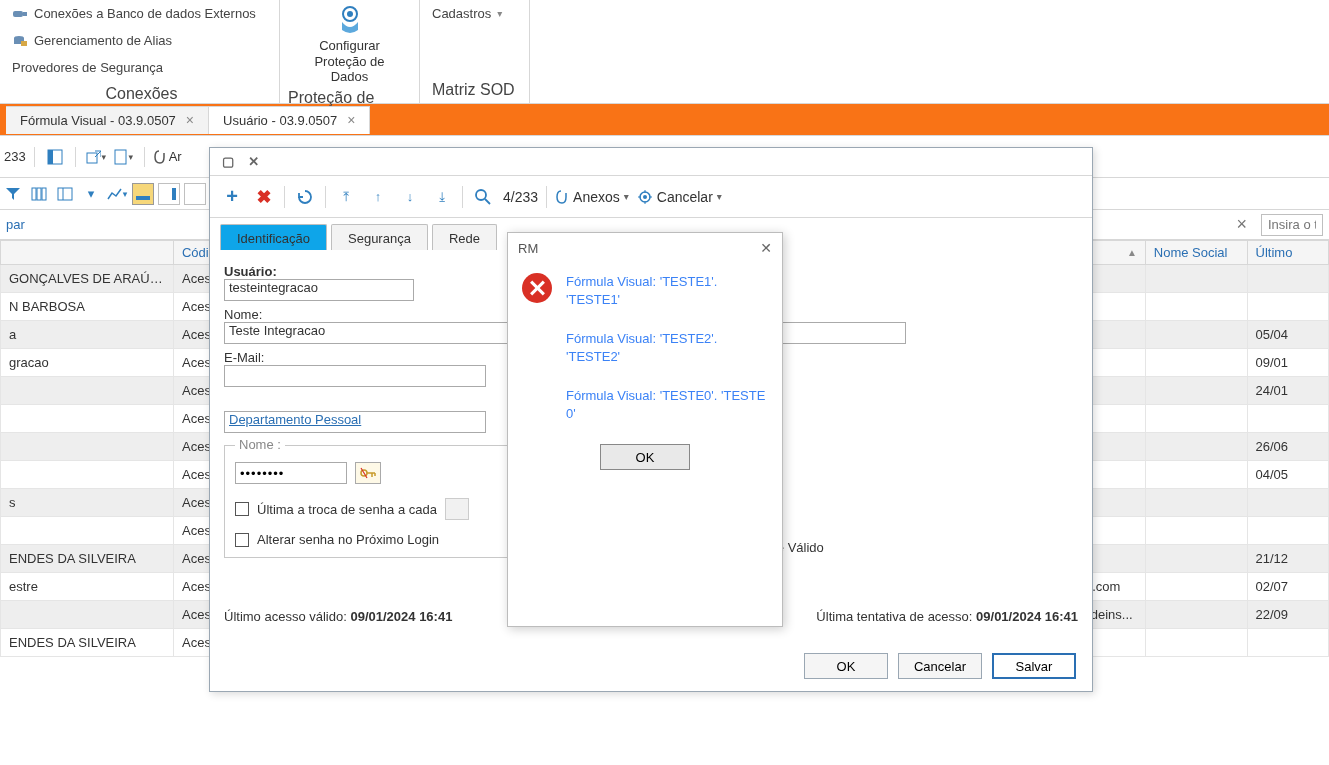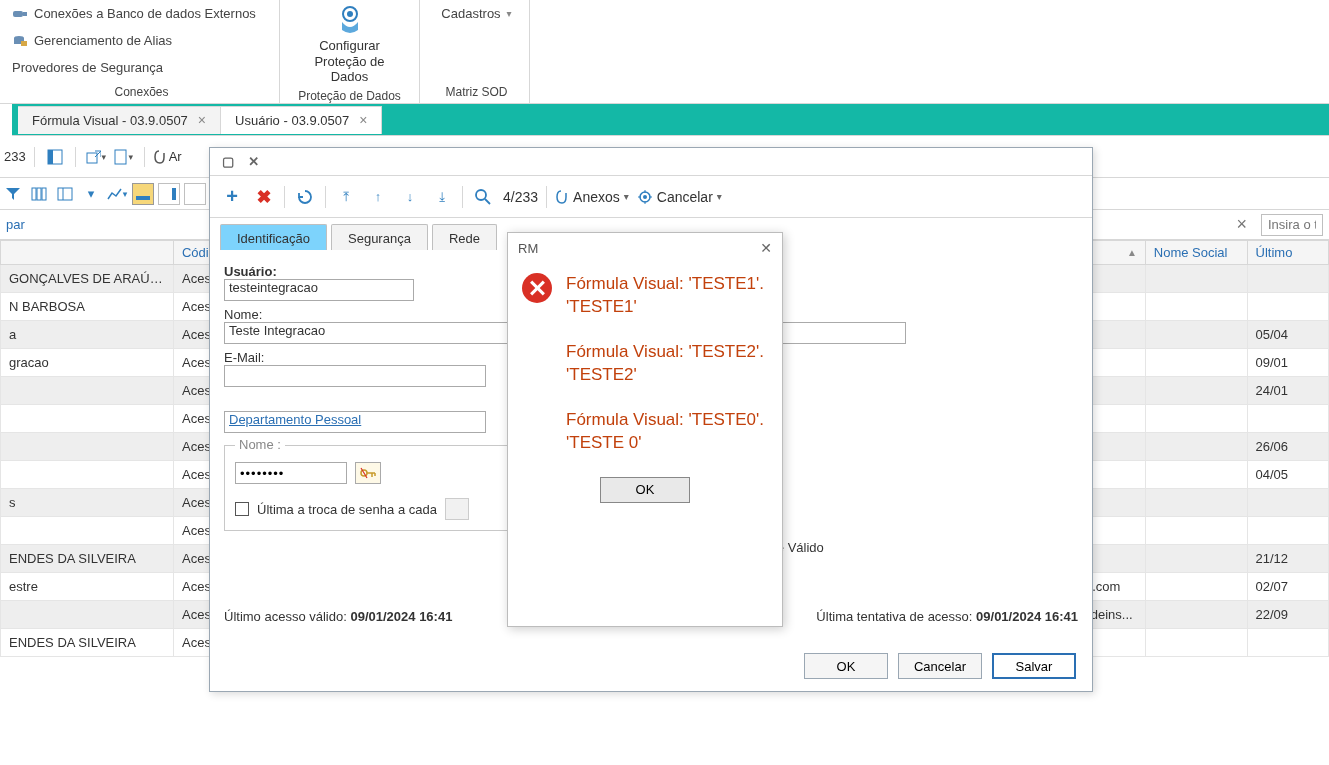--- a/index.html
+++ b/index.html
@@ -4,30 +4,30 @@
 <style>
 * { box-sizing: border-box; margin: 0; padding: 0; font-family: "Segoe UI", Tahoma, sans-serif; }
 body { background: #fff; font-size: 13px; color: #333; overflow: hidden; width: 1329px; height: 765px; position: relative; }
 
 
 .ribbon { height: 104px; background: #fff; border-bottom: 1px solid #d7d7d7; display: flex; align-items: flex-start; padding-top: 0; }
 .ribbon-group { display: flex; flex-direction: column; align-items: center; border-right: 1px solid #d7d7d7; height: 100%; padding: 0 8px; }
 .ribbon-group.first { width: 280px; align-items: flex-start; padding-left: 12px; }
 .ribbon-link { font-size: 13px; color: #444; padding: 6px 0; display: flex; align-items: center; gap: 6px; cursor: pointer; }
 .ribbon-link .ico { width: 16px; height: 14px; display: inline-block; }
-.ribbon-group-label { font-size: 12px; color: #444; padding: 4px 0; }
+.ribbon-group-label { font-size: 16px; color: #444; padding: 4px 0; }
 .ribbon-big { display: flex; flex-direction: column; align-items: center; justify-content: flex-start; gap: 2px; padding: 4px 12px 0; cursor: pointer; }
 .ribbon-big .big-ico { width: 36px; height: 32px; display: flex; align-items: center; justify-content: center; }
 .ribbon-big .lbl { font-size: 13px; text-align: center; line-height: 1.2; }
 .ribbon-group.protecao { width: 140px; }
-.ribbon-group.cad { width: 110px; align-items: center; padding-left: 12px; }
+.ribbon-group.cad { width: 110px; align-items: flex-start; padding-left: 12px; }
 .ribbon-group.cad .ribbon-link { padding-top: 6px; }
 
 
-.doc-tabs { height: 32px; display: flex; align-items: center; border-bottom: 1px solid #d7d7d7; background: #14b8a6; padding-left: 6px; margin-left: 12px; }
+.doc-tabs { height: 32px; display: flex; align-items: center; border-bottom: 1px solid #d7d7d7; background: #f97316; padding-left: 6px; }
 .doc-tab { padding: 6px 14px; font-size: 13px; color: #333; border-right: 1px solid #d7d7d7; border-top: 1px solid #d7d7d7; display: flex; align-items: center; gap: 10px; background: #f3f3f3; cursor: pointer; }
 .doc-tab.active { background: #fff; }
 .doc-tab .close { color: #888; font-size: 14px; line-height: 1; }
 
 
 .grid-toolbar { height: 42px; display: flex; align-items: center; padding-left: 4px; gap: 4px; border-bottom: 1px solid #d7d7d7; }
 .grid-toolbar .tb-btn { width: 24px; height: 24px; display: inline-flex; align-items: center; justify-content: center; color: #2f7fbf; cursor: pointer; }
 .grid-toolbar .sep { width: 1px; height: 20px; background: #d7d7d7; margin: 0 4px; }
 
 
@@ -59,21 +59,21 @@
 .child-titlebar .tbtns span { cursor: pointer; padding: 2px 4px; }
 
 .child-toolbar { height: 42px; display: flex; align-items: center; gap: 8px; padding: 0 10px; border-bottom: 1px solid #d7d7d7; }
 .ct-btn { width: 24px; height: 24px; display: inline-flex; align-items: center; justify-content: center; cursor: pointer; }
 .ct-sep { width: 1px; height: 22px; background: #d7d7d7; }
 .ct-counter { color: #333; font-size: 14px; }
 .ct-text { color: #333; font-size: 14px; display: flex; align-items: center; gap: 4px; cursor: pointer; }
 
 .child-tabs { display: flex; gap: 4px; padding: 6px 10px 0; }
 .child-tab { padding: 6px 16px 4px; border: 1px solid #bfbfbf; border-bottom: none; font-size: 13px; background: #f3f3f3; cursor: pointer; border-radius: 2px 2px 0 0; }
-.child-tab.active { background: #7dd3fc; }
+.child-tab.active { background: #0ea5e9; }
 
 .child-body { padding: 10px 14px; position: relative; height: 380px; }
 .field-label { font-size: 13px; color: #333; margin-top: 4px; }
 .field-label.bold { font-weight: bold; }
 .field-input { border: 1px solid #aaa; height: 22px; padding: 0 4px; font-size: 13px; display: inline-block; background: #fff; }
 .codigo-link { color: #2a6fb3; text-decoration: underline; }
 
 .senha-box { border: 1px solid #c8c8c8; padding: 10px 10px 10px 10px; margin-top: 12px; width: 370px; position: relative; }
 .senha-box .legend { position: absolute; top: -9px; left: 10px; background: #fff; padding: 0 4px; font-size: 13px; color: #888; }
 .senha-row { display: flex; align-items: center; gap: 8px; margin-top: 6px; }
@@ -95,21 +95,21 @@
 
 .msgbox { position: absolute; left: 507px; top: 232px; width: 276px; height: 395px; background: #fff; border: 1px solid #bcbcbc; box-shadow: 2px 2px 10px rgba(0,0,0,.2); }
 .msg-title { height: 30px; display: flex; align-items: center; justify-content: space-between; padding: 0 10px; font-size: 13px; color: #555; }
 .msg-title .x { font-size: 14px; color: #666; cursor: pointer; }
 .msg-body { padding: 10px 14px; }
 .msg-row { display: flex; gap: 14px; margin-bottom: 22px; }
 .msg-icon { width: 30px; height: 30px; border-radius: 50%; background: #d93025; position: relative; flex-shrink: 0; }
 .msg-icon::before, .msg-icon::after { content: ""; position: absolute; left: 14px; top: 6px; width: 3px; height: 18px; background: #fff; }
 .msg-icon::before { transform: rotate(45deg); }
 .msg-icon::after { transform: rotate(-45deg); }
-.msg-text { font-size: 17px; color: #c2410c; line-height: 1.35; }
+.msg-text { font-size: 13px; color: #3b82f6; line-height: 1.35; }
 .msg-btns { display: flex; justify-content: center; margin-top: 18px; }
 .msg-btn { min-width: 90px; height: 26px; border: 1px solid #888; background: #e9e9e9; cursor: pointer; font-size: 13px; }
 </style>
 </head>
 <body>
 
 <div class="ribbon">
   <div class="ribbon-group first">
     <div class="ribbon-link">
       <span class="ico"><svg width="16" height="14">
@@ -519,20 +519,24 @@
               <line x1="16" y1="7" x2="16" y2="10" stroke="#c79a2a" stroke-width="1.5"></line>
               <line x1="2" y1="2" x2="8" y2="12" stroke="#d93025" stroke-width="1.2"></line>
             </svg>
           </span>
       </div>
       <div class="senha-row" style="margin-top:14px;">
         <span class="checkbox"></span>
         <span>Última a troca de senha a cada</span>
         <span class="field-input" style="width:24px;background:#f1f1f1;border-color:#ccc;"></span>
       </div>
+      <div class="senha-row" style="margin-top:12px;">
+        <span class="checkbox"></span>
+        <span>Alterar senha no Próximo Login</span>
+      </div>
     </div>
 
     
     <div style="position:absolute; left:392px; top:290px;">
       <span class="date-segment">
           <span></span>
           <span></span>
           <span></span>
         </span>
       <span class="date-dd">▾</span>

